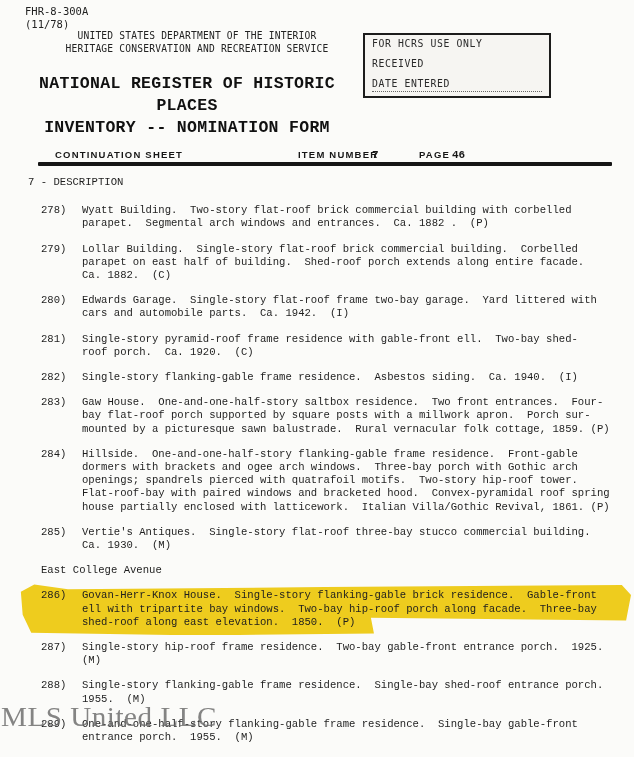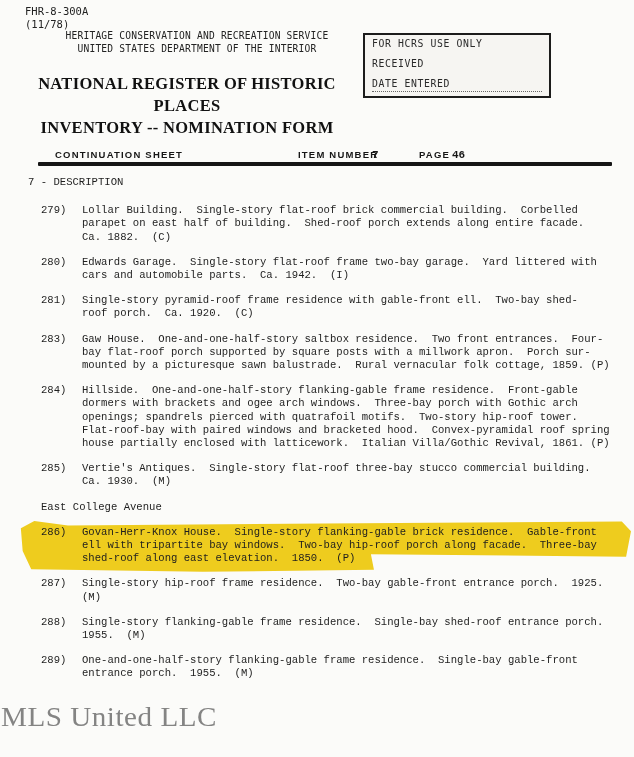--- a/index.html
+++ b/index.html
@@ -21,21 +21,21 @@
   }
   .dept{
     position:absolute;left:42px;top:29px;width:310px;
     text-align:center;
     font-family:"DejaVu Sans Mono",monospace;
     font-size:9.6px;line-height:13px;letter-spacing:.2px;color:#222;
   }
   .main-title{
     position:absolute;left:12px;top:73px;width:350px;
     text-align:center;
-    font-family:Liberation Serif, serif;
+    font-family:Liberation Mono, monospace;
     font-weight:bold;font-size:16.5px;line-height:22px;
     letter-spacing:.3px;color:#111;
   }
   .use-box{
     position:absolute;left:363px;top:33px;width:188px;height:65px;
     border:2px solid #1c1c1c;
     background:#f6f5f2;
     box-sizing:border-box;
     display:flex;flex-direction:column;
     padding:3px 7px 4px 7px;
@@ -114,22 +114,22 @@
 <body>
 
 <div id="page" style="--hl: #f2d01e;">
 
   <div class="form-number">
     <div>FHR-8-300A</div>
     <div>(11/78)</div>
   </div>
 
   <div class="dept">
+    <div>UNITED STATES DEPARTMENT OF THE INTERIOR</div>
     <div>HERITAGE CONSERVATION AND RECREATION SERVICE</div>
-    <div>UNITED STATES DEPARTMENT OF THE INTERIOR</div>
   </div>
 
   <div class="main-title">
     <div>NATIONAL REGISTER OF HISTORIC PLACES</div>
     <div>INVENTORY -- NOMINATION FORM</div>
   </div>
 
   <div class="use-box">
     <div class="row1">FOR HCRS USE ONLY</div>
     <div class="row2">RECEIVED</div>
@@ -142,34 +142,43 @@
     <span class="cb-itemval">7</span>
     <span class="cb-pagelbl">PAGE</span>
     <span class="cb-pageval">46</span>
   </div>
   <div class="thick-rule"></div>
 
   <div id="body">
     <div class="desc-title">7 - DESCRIPTION</div>
     <div id="entries">
         <div class="entry-row">
+          <span class="num">278)</span>
+          <span class="txt">Wyatt Building.  Two-story flat-roof brick commercial building with corbelled
+parapet.  Segmental arch windows and entrances.  Ca. 1882 .  (P)</span>
+        </div>
+        <div class="entry-row">
           <span class="num">279)</span>
           <span class="txt">Lollar Building.  Single-story flat-roof brick commercial building.  Corbelled
 parapet on east half of building.  Shed-roof porch extends along entire facade.
 Ca. 1882.  (C)</span>
         </div>
         <div class="entry-row">
           <span class="num">280)</span>
           <span class="txt">Edwards Garage.  Single-story flat-roof frame two-bay garage.  Yard littered with
 cars and automobile parts.  Ca. 1942.  (I)</span>
         </div>
         <div class="entry-row">
           <span class="num">281)</span>
           <span class="txt">Single-story pyramid-roof frame residence with gable-front ell.  Two-bay shed-
 roof porch.  Ca. 1920.  (C)</span>
+        </div>
+        <div class="entry-row">
+          <span class="num">282)</span>
+          <span class="txt">Single-story flanking-gable frame residence.  Asbestos siding.  Ca. 1940.  (I)</span>
         </div>
         <div class="entry-row">
           <span class="num">283)</span>
           <span class="txt">Gaw House.  One-and-one-half-story saltbox residence.  Two front entrances.  Four-
 bay flat-roof porch supported by square posts with a millwork apron.  Porch sur-
 mounted by a picturesque sawn balustrade.  Rural vernacular folk cottage, 1859. (P)</span>
         </div>
         <div class="entry-row">
           <span class="num">284)</span>
           <span class="txt">Hillside.  One-and-one-half-story flanking-gable frame residence.  Front-gable

